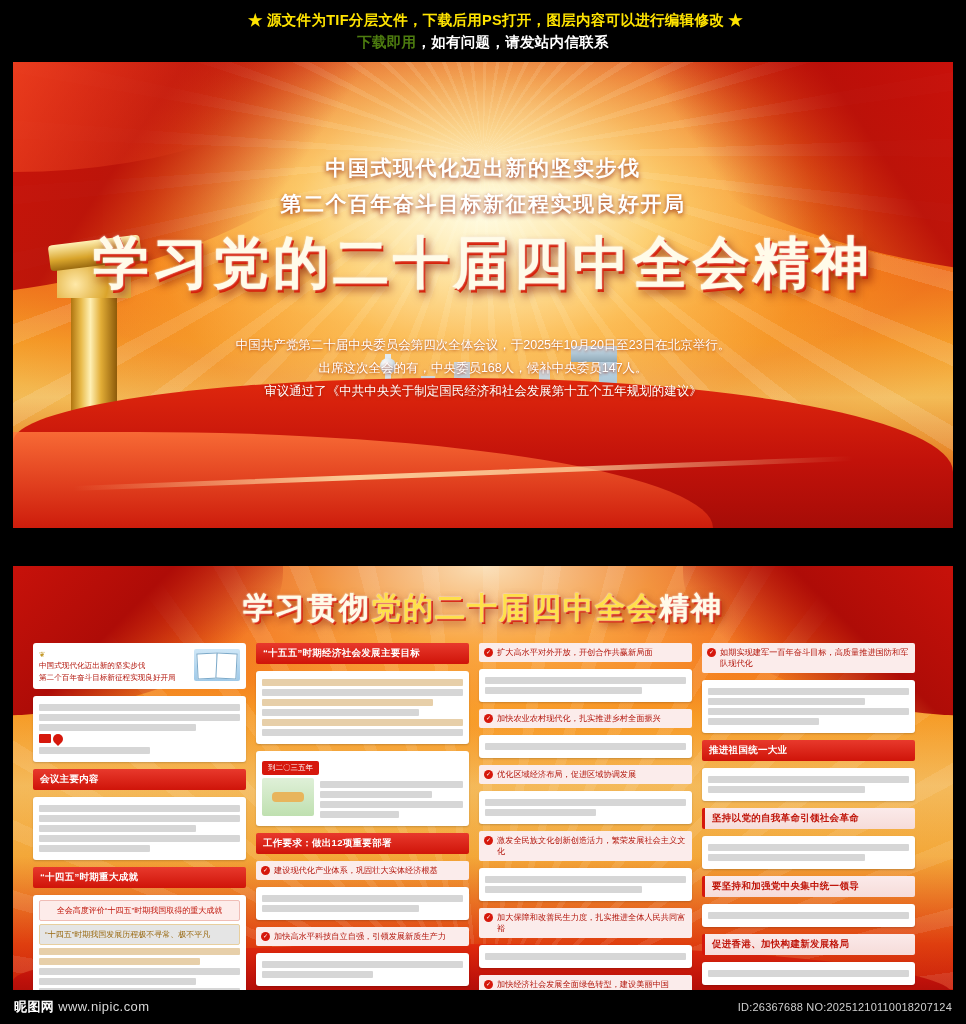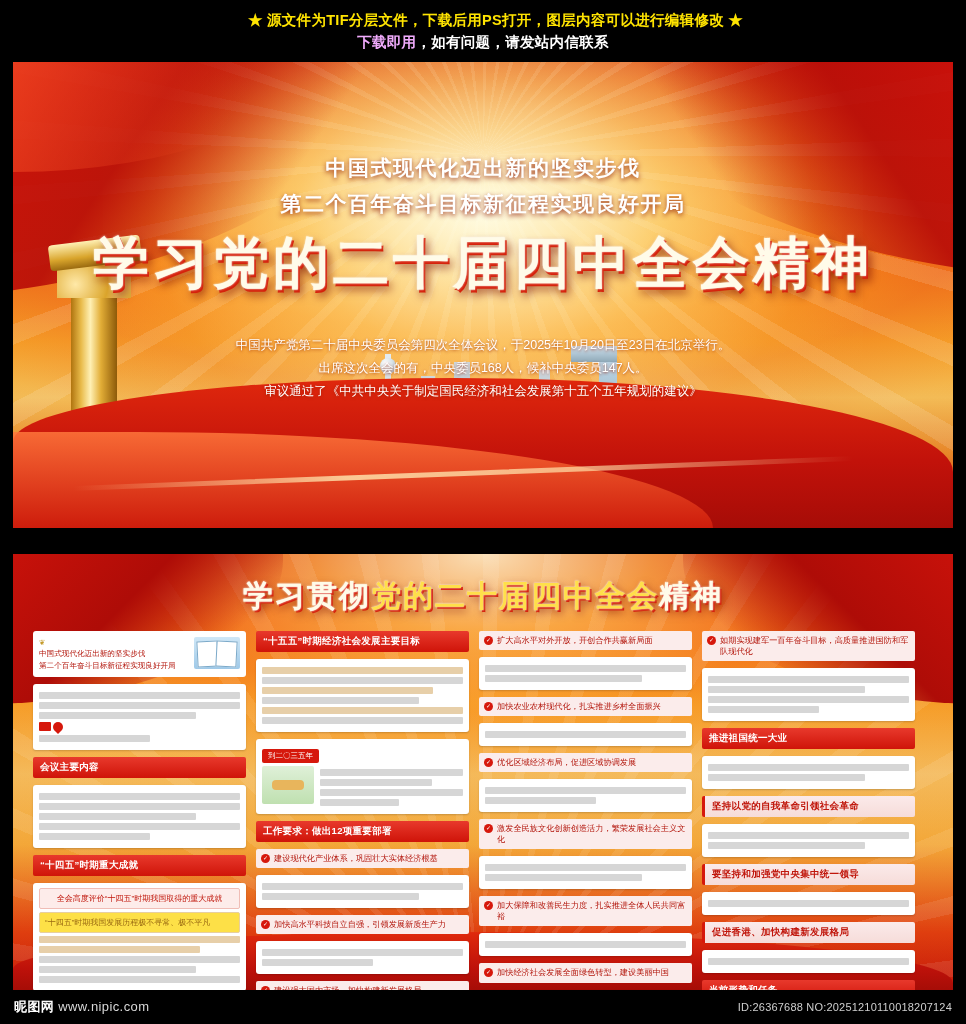--- a/index.html
+++ b/index.html
@@ -18,21 +18,21 @@
     display: flex; flex-direction: column;
     align-items: center; justify-content: center;
     gap: 3px;
   }
   .notice-line1 {
     color: #ffe400; font-size: 14.5px; font-weight: bold;
     letter-spacing: 0.3px;
     margin-left: 25px;
   }
   .notice-line2 { font-size: 14.5px; font-weight: bold; letter-spacing: 0.3px; }
-  .notice-line2 .red { color: #f0abfc; }
+  .notice-line2 .red { color: #4d7c0f; }
   .notice-line2 .white { color: #ffffff; }
 
   
   .poster-hero {
     position: relative;
     width: 940px; height: 466px;
     margin: 0 auto;
     overflow: hidden;
     background:
       radial-gradient(ellipse 70% 55% at 50% 30%, rgba(255,245,190,0.95) 0%, rgba(255,208,80,0.75) 28%, rgba(250,150,30,0.55) 52%, rgba(225,60,20,0.25) 75%, rgba(190,20,10,0.05) 100%),
@@ -164,21 +164,21 @@
   }
   .hero-desc { color: #fff; font-size: 12.5px; line-height: 1.85; text-shadow: 0 1px 3px rgba(150,30,0,.8); }
 
   
   .gap { height: 22px; background: #000; }
 
   
   .poster-board {
     position: relative;
     width: 940px; height: 440px;
-    margin: 4px auto;
+    margin: 16px auto;
     background:
       radial-gradient(ellipse 60% 60% at 50% 0%, rgba(255,244,200,.9) 0%, rgba(255,205,90,.65) 30%, rgba(245,130,30,.35) 60%, rgba(210,40,15,.08) 85%),
       linear-gradient(180deg, #d4180c 0%, #ef5a14 16%, #f9a62a 34%, #f7c661 50%, #f6b23c 66%, #e0400f 86%, #c11309 100%);
     overflow: hidden;
   }
   .board-rays {
     position: absolute; left: 50%; top: -30%;
     width: 1200px; height: 1200px; margin-left: -600px;
     background: repeating-conic-gradient(from 0deg at 50% 50%,
        rgba(255,255,255,0.13) 0deg 2deg,
@@ -251,21 +251,21 @@
     background: #d6180c; color: #fff; font-size: 6px;
     display: flex; align-items: center; justify-content: center;
     margin-top: .5px;
   }
   .greybar { height: 7px; background: #d6d6d6; border-radius: 1px; margin: 3px 0; }
   .greybar.s { width: 55%; }
   .greybar.m { width: 78%; }
   .greybar.l { width: 100%; }
   .tanbar { height: 7px; background: #e7cfa9; border-radius: 1px; margin: 3px 0; }
   .goldbox {
-    background: #fde047; border: 1px solid #e8cf9e; border-radius: 2px;
+    background: #e5e5e5; border: 1px solid #e8cf9e; border-radius: 2px;
     padding: 4px 5px; font-size: 8px; color: #9a6a12; line-height: 1.4;
   }
   .redbox {
     background: #fdecea; border: 1px solid #f0bdb6; border-radius: 2px;
     padding: 4px 5px; font-size: 8px; color: #c0160b; line-height: 1.4; text-align:center;
   }
   .intro-card {
     background: #fff; border-radius: 3px; padding: 6px;
     display: flex; gap: 6px; align-items: flex-start;
   }

